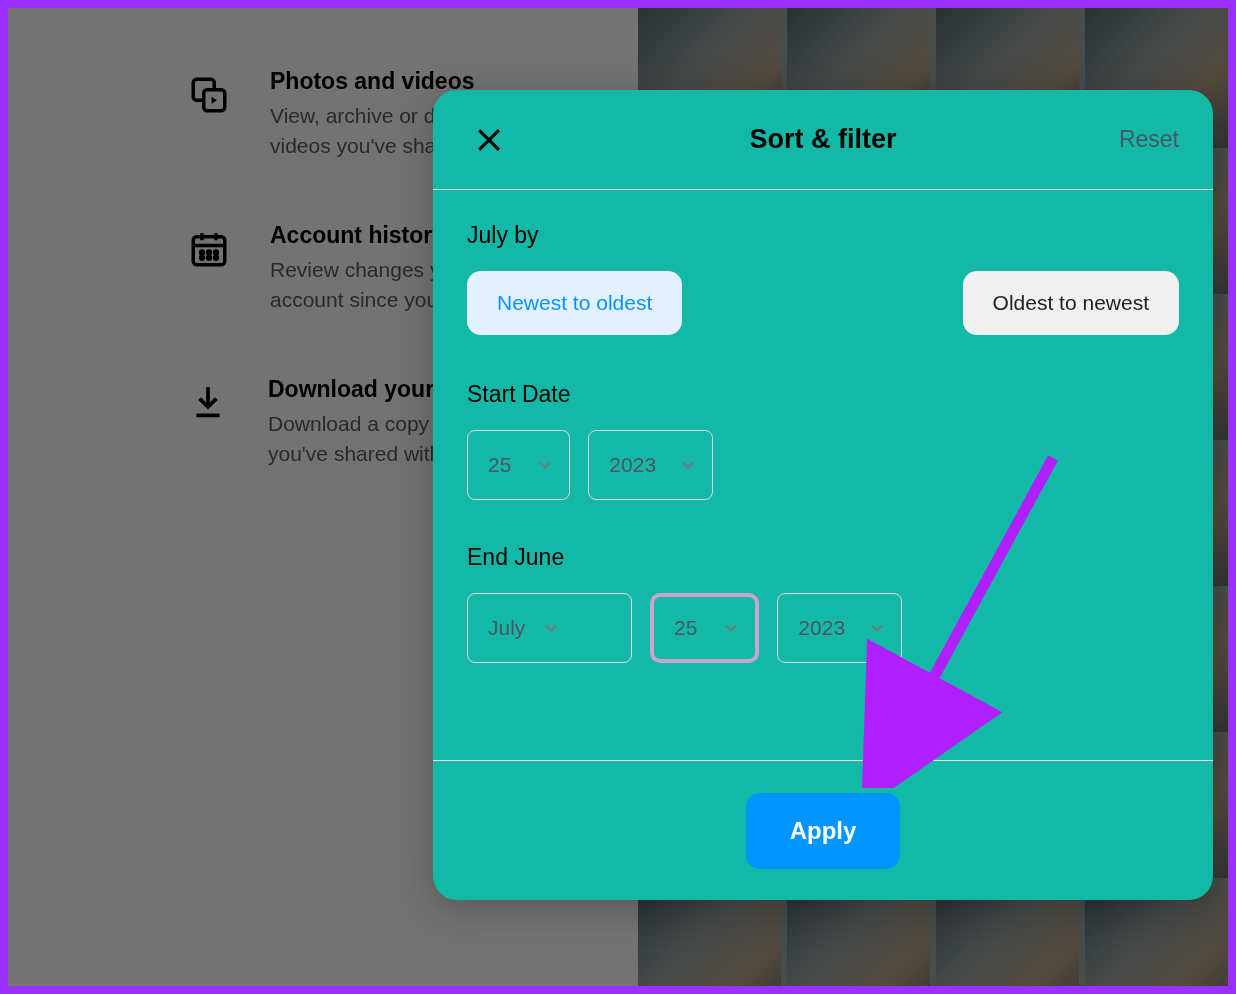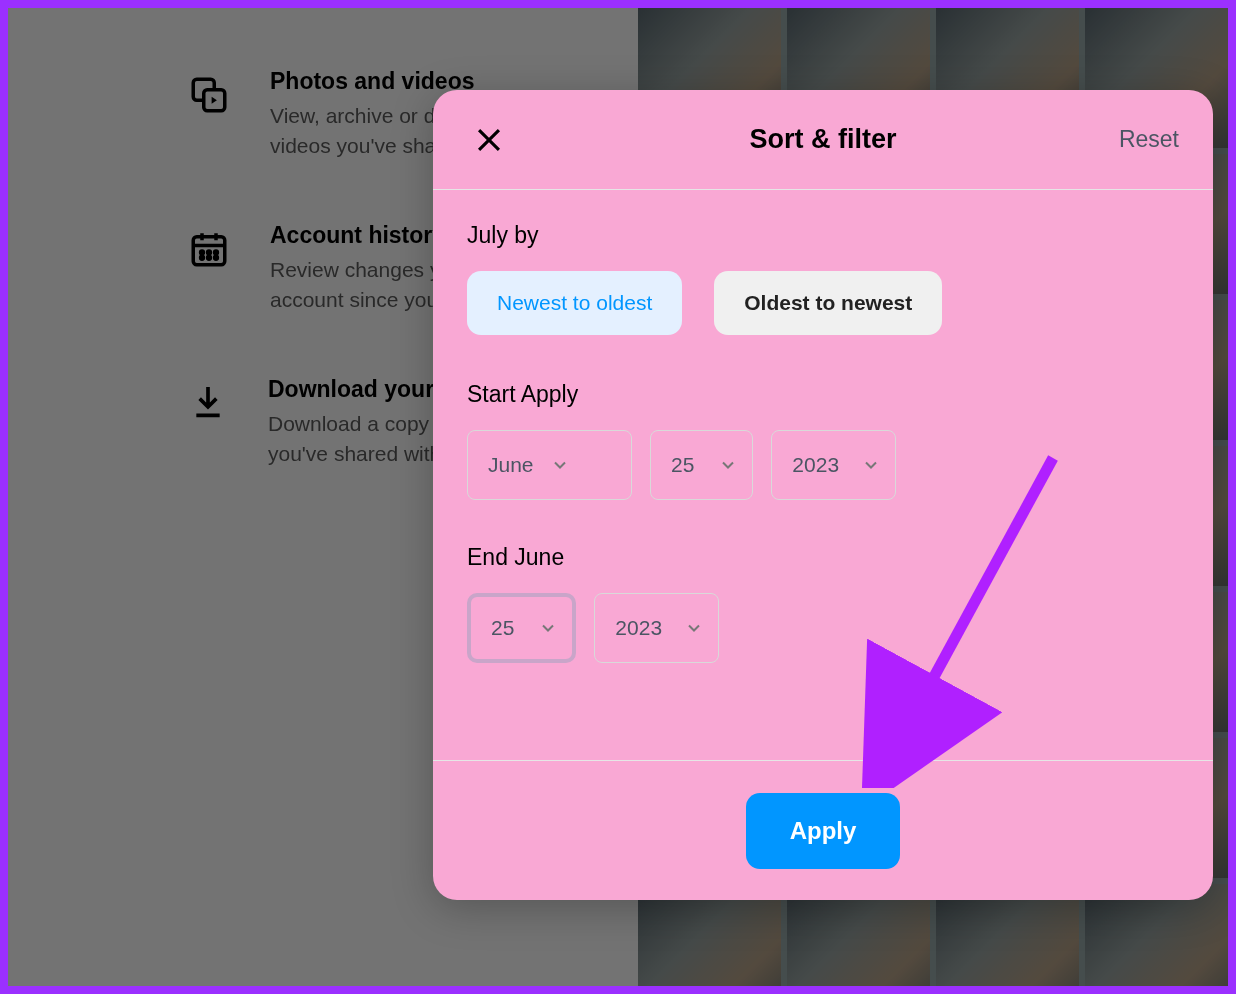--- a/index.html
+++ b/index.html
@@ -33,40 +33,40 @@
   .bg-item { display:flex; gap:40px; align-items:flex-start; margin-top:60px; }
   .bg-item .icon-wrap { width:50px; display:flex; justify-content:center; padding-top:6px; }
   .bg-item h3 { font-size:23px; font-weight:600; color:#000; margin-bottom:6px; }
   .bg-item p  { font-size:21px; color:#5c5c5c; line-height:1.45; }
   .dim { position:absolute; inset:0; background:rgba(0,0,0,.55); pointer-events:none; }
 
   
   .modal {
     position:absolute; left:425px; top:82px;
     width:780px; height:810px;
-    background:#f9a8d4; border-radius:24px;
+    background:#14b8a6; border-radius:24px;
     box-shadow:0 8px 40px rgba(0,0,0,.25);
     display:flex; flex-direction:column;
   }
   .modal-header {
     height:100px; display:flex; align-items:center;
     padding:0 34px; position:relative;
     border-bottom:1px solid #e6e6e6;
   }
   .modal-title { position:absolute; left:0; right:0; text-align:center;
     font-size:27px; font-weight:700; color:#000; }
   .close-btn { width:44px; height:44px; display:flex; align-items:center; justify-content:center; cursor:pointer; z-index:1;}
   .reset-btn { margin-left:auto; font-size:23px; color:#4b5563; cursor:pointer; z-index:1;}
 
   .modal-body { padding:32px 34px 10px 34px; flex:1; }
   .section-label { font-size:23px; color:#000; margin-bottom:22px; }
-  .chip-row { display:flex; gap:32px; margin-bottom:46px; }
+  .chip-row { display:flex; gap:32px; margin-bottom:46px;justify-content:space-between; }
   .chip {
     padding:20px 30px; border-radius:14px;
-    font-size:21px; cursor:pointer;font-weight:bold;
+    font-size:21px; cursor:pointer;
   }
   .chip.selected { background:#e4f0ff; color:#0196ff; font-weight:500; }
   .chip.unselected { background:#f0f0f0; color:#222; }
   .date-row { display:flex; gap:18px; margin-bottom:44px; }
   .select {
     border:1.5px solid #d9d9d9; border-radius:8px;
     padding:0 14px 0 20px; height:70px;
     display:flex; align-items:center; gap:16px;
     font-size:21px; color:#4b5563; cursor:pointer;
   }
@@ -182,44 +182,44 @@
     <div class="reset-btn">Reset</div>
   </div>
 
   <div class="modal-body">
     <div class="section-label">July by</div>
     <div class="chip-row">
       <div class="chip selected">Newest to oldest</div>
       <div class="chip unselected">Oldest to newest</div>
     </div>
 
-    <div class="section-label">Start Apply</div>
+    <div class="section-label">Start Date</div>
+    <div class="date-row">
+      <div class="select day">
+        <span>25</span>
+        <svg class="chev" viewBox="0 0 24 24" fill="none" stroke="#777" stroke-width="2.4">
+            <path d="M6 9l6 6 6-6"></path>
+          </svg>
+      </div>
+      <div class="select year">
+        <span>2023</span>
+        <svg class="chev" viewBox="0 0 24 24" fill="none" stroke="#777" stroke-width="2.4">
+            <path d="M6 9l6 6 6-6"></path>
+          </svg>
+      </div>
+    </div>
+
+    <div class="section-label">End June</div>
     <div class="date-row">
       <div class="select month">
-        <span>June</span>
-        <svg class="chev" viewBox="0 0 24 24" fill="none" stroke="#777" stroke-width="2.4">
-            <path d="M6 9l6 6 6-6"></path>
-          </svg>
-      </div>
-      <div class="select day">
-        <span>25</span>
-        <svg class="chev" viewBox="0 0 24 24" fill="none" stroke="#777" stroke-width="2.4">
-            <path d="M6 9l6 6 6-6"></path>
-          </svg>
-      </div>
-      <div class="select year">
-        <span>2023</span>
-        <svg class="chev" viewBox="0 0 24 24" fill="none" stroke="#777" stroke-width="2.4">
-            <path d="M6 9l6 6 6-6"></path>
-          </svg>
-      </div>
-    </div>
-
-    <div class="section-label">End June</div>
-    <div class="date-row">
+        <span>July</span>
+        <svg class="chev" viewBox="0 0 24 24" fill="none" stroke="#777" stroke-width="2.4">
+            <path d="M6 9l6 6 6-6"></path>
+          </svg>
+      </div>
       <div class="select day highlight">
         <span>25</span>
         <svg class="chev" viewBox="0 0 24 24" fill="none" stroke="#777" stroke-width="2.4">
             <path d="M6 9l6 6 6-6"></path>
           </svg>
       </div>
       <div class="select year">
         <span>2023</span>
         <svg class="chev" viewBox="0 0 24 24" fill="none" stroke="#777" stroke-width="2.4">
             <path d="M6 9l6 6 6-6"></path>

